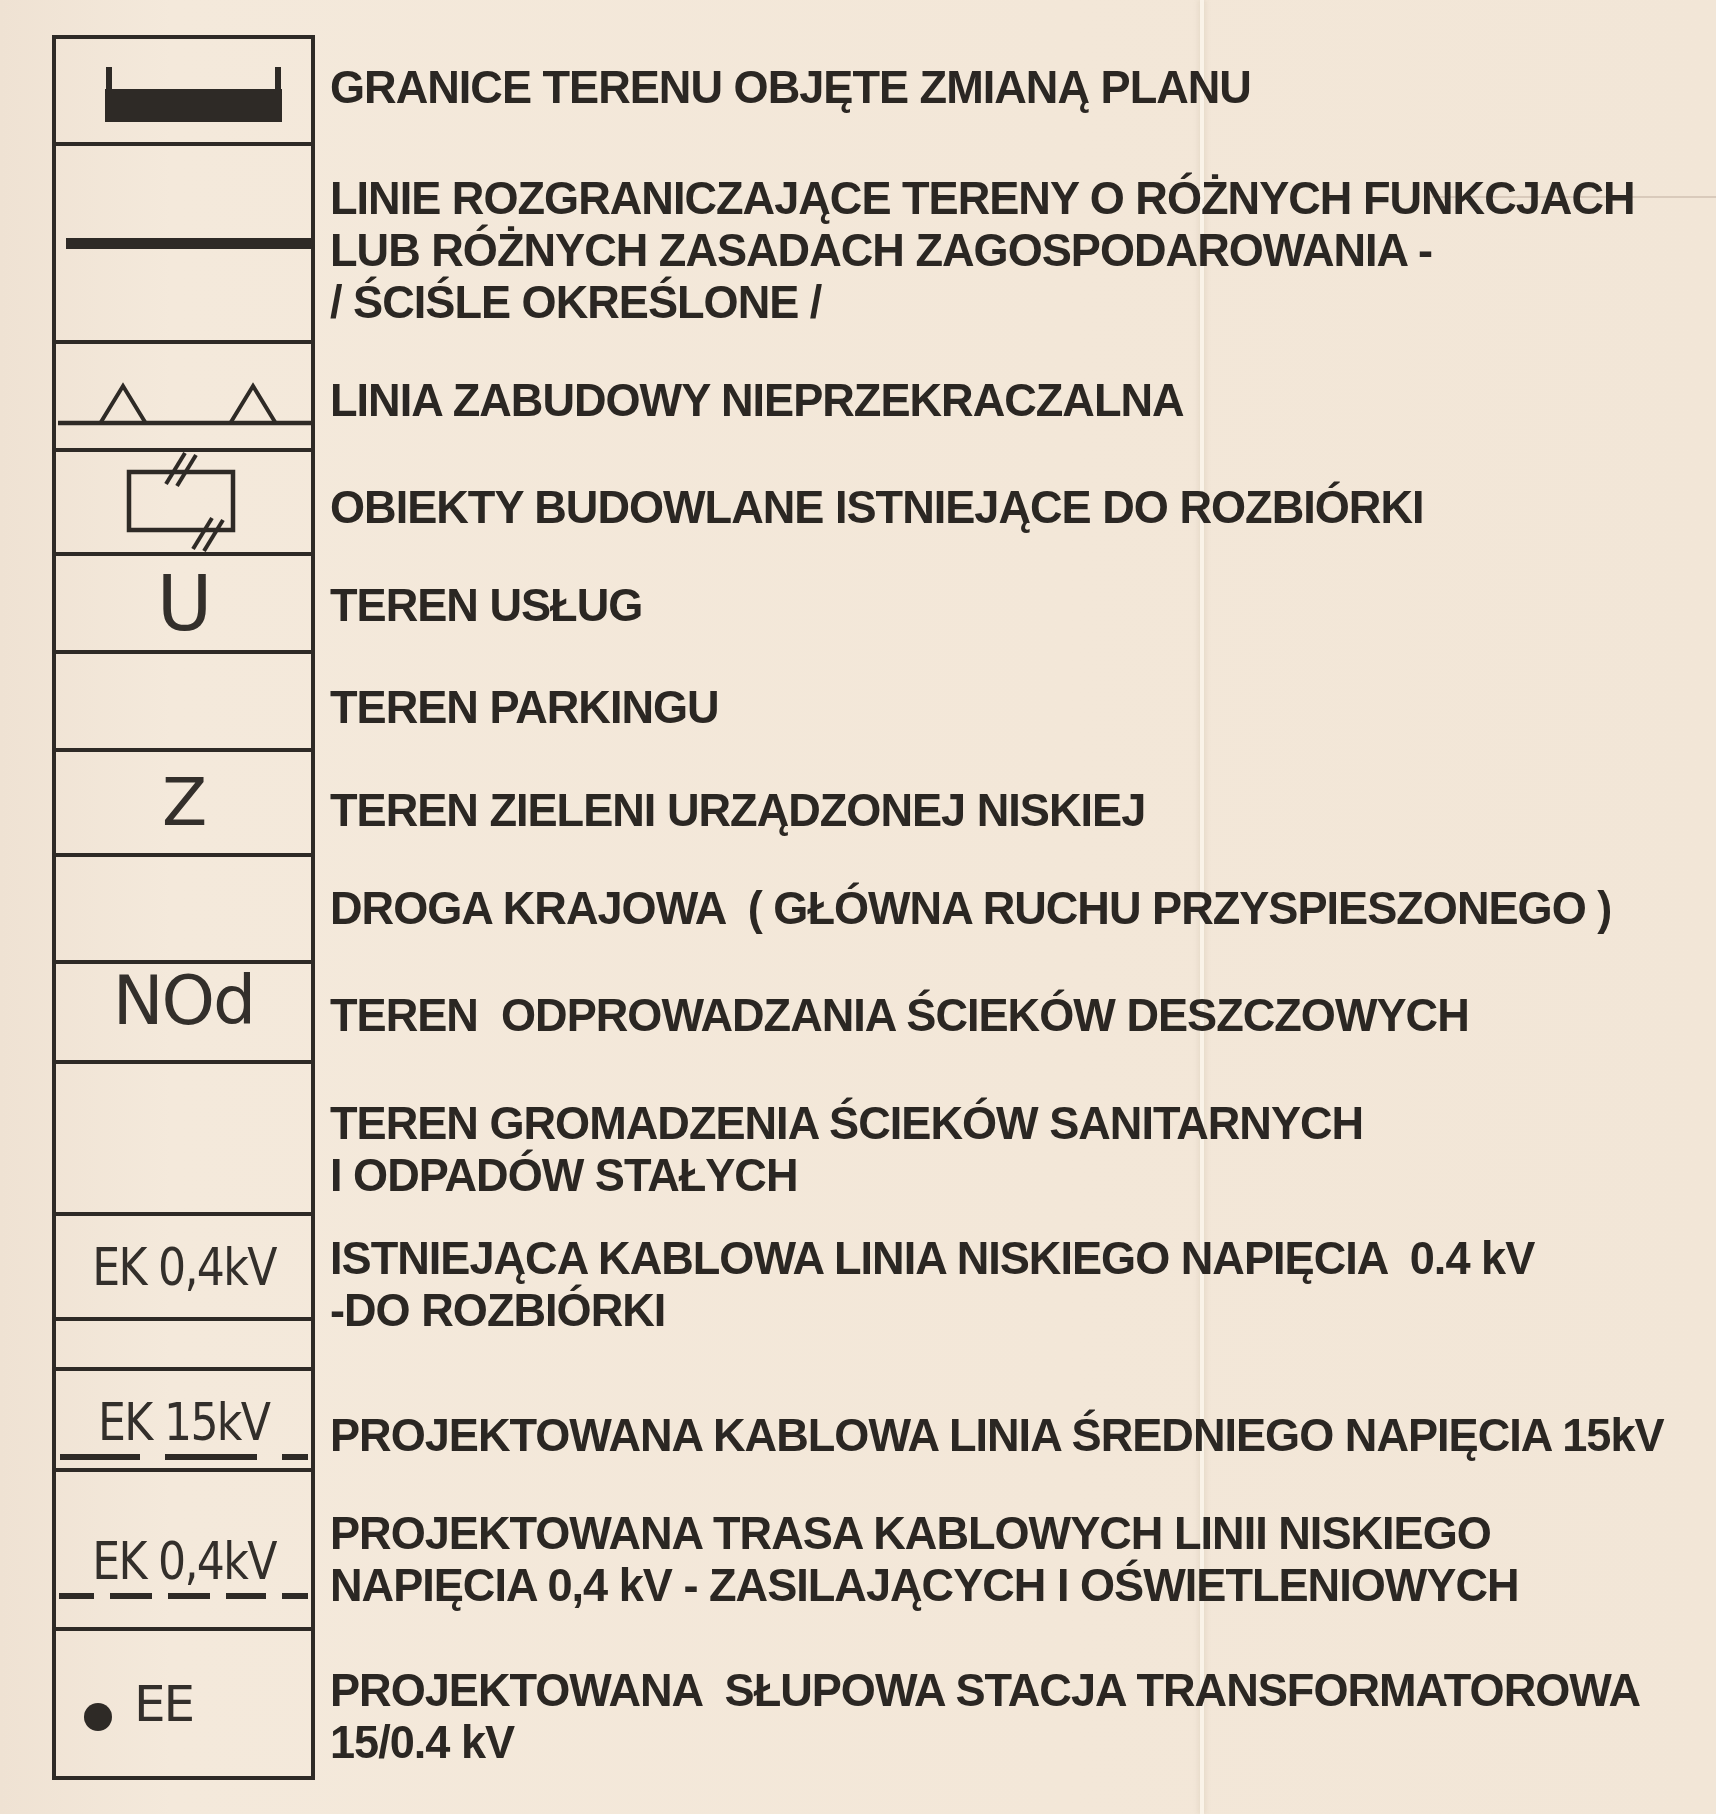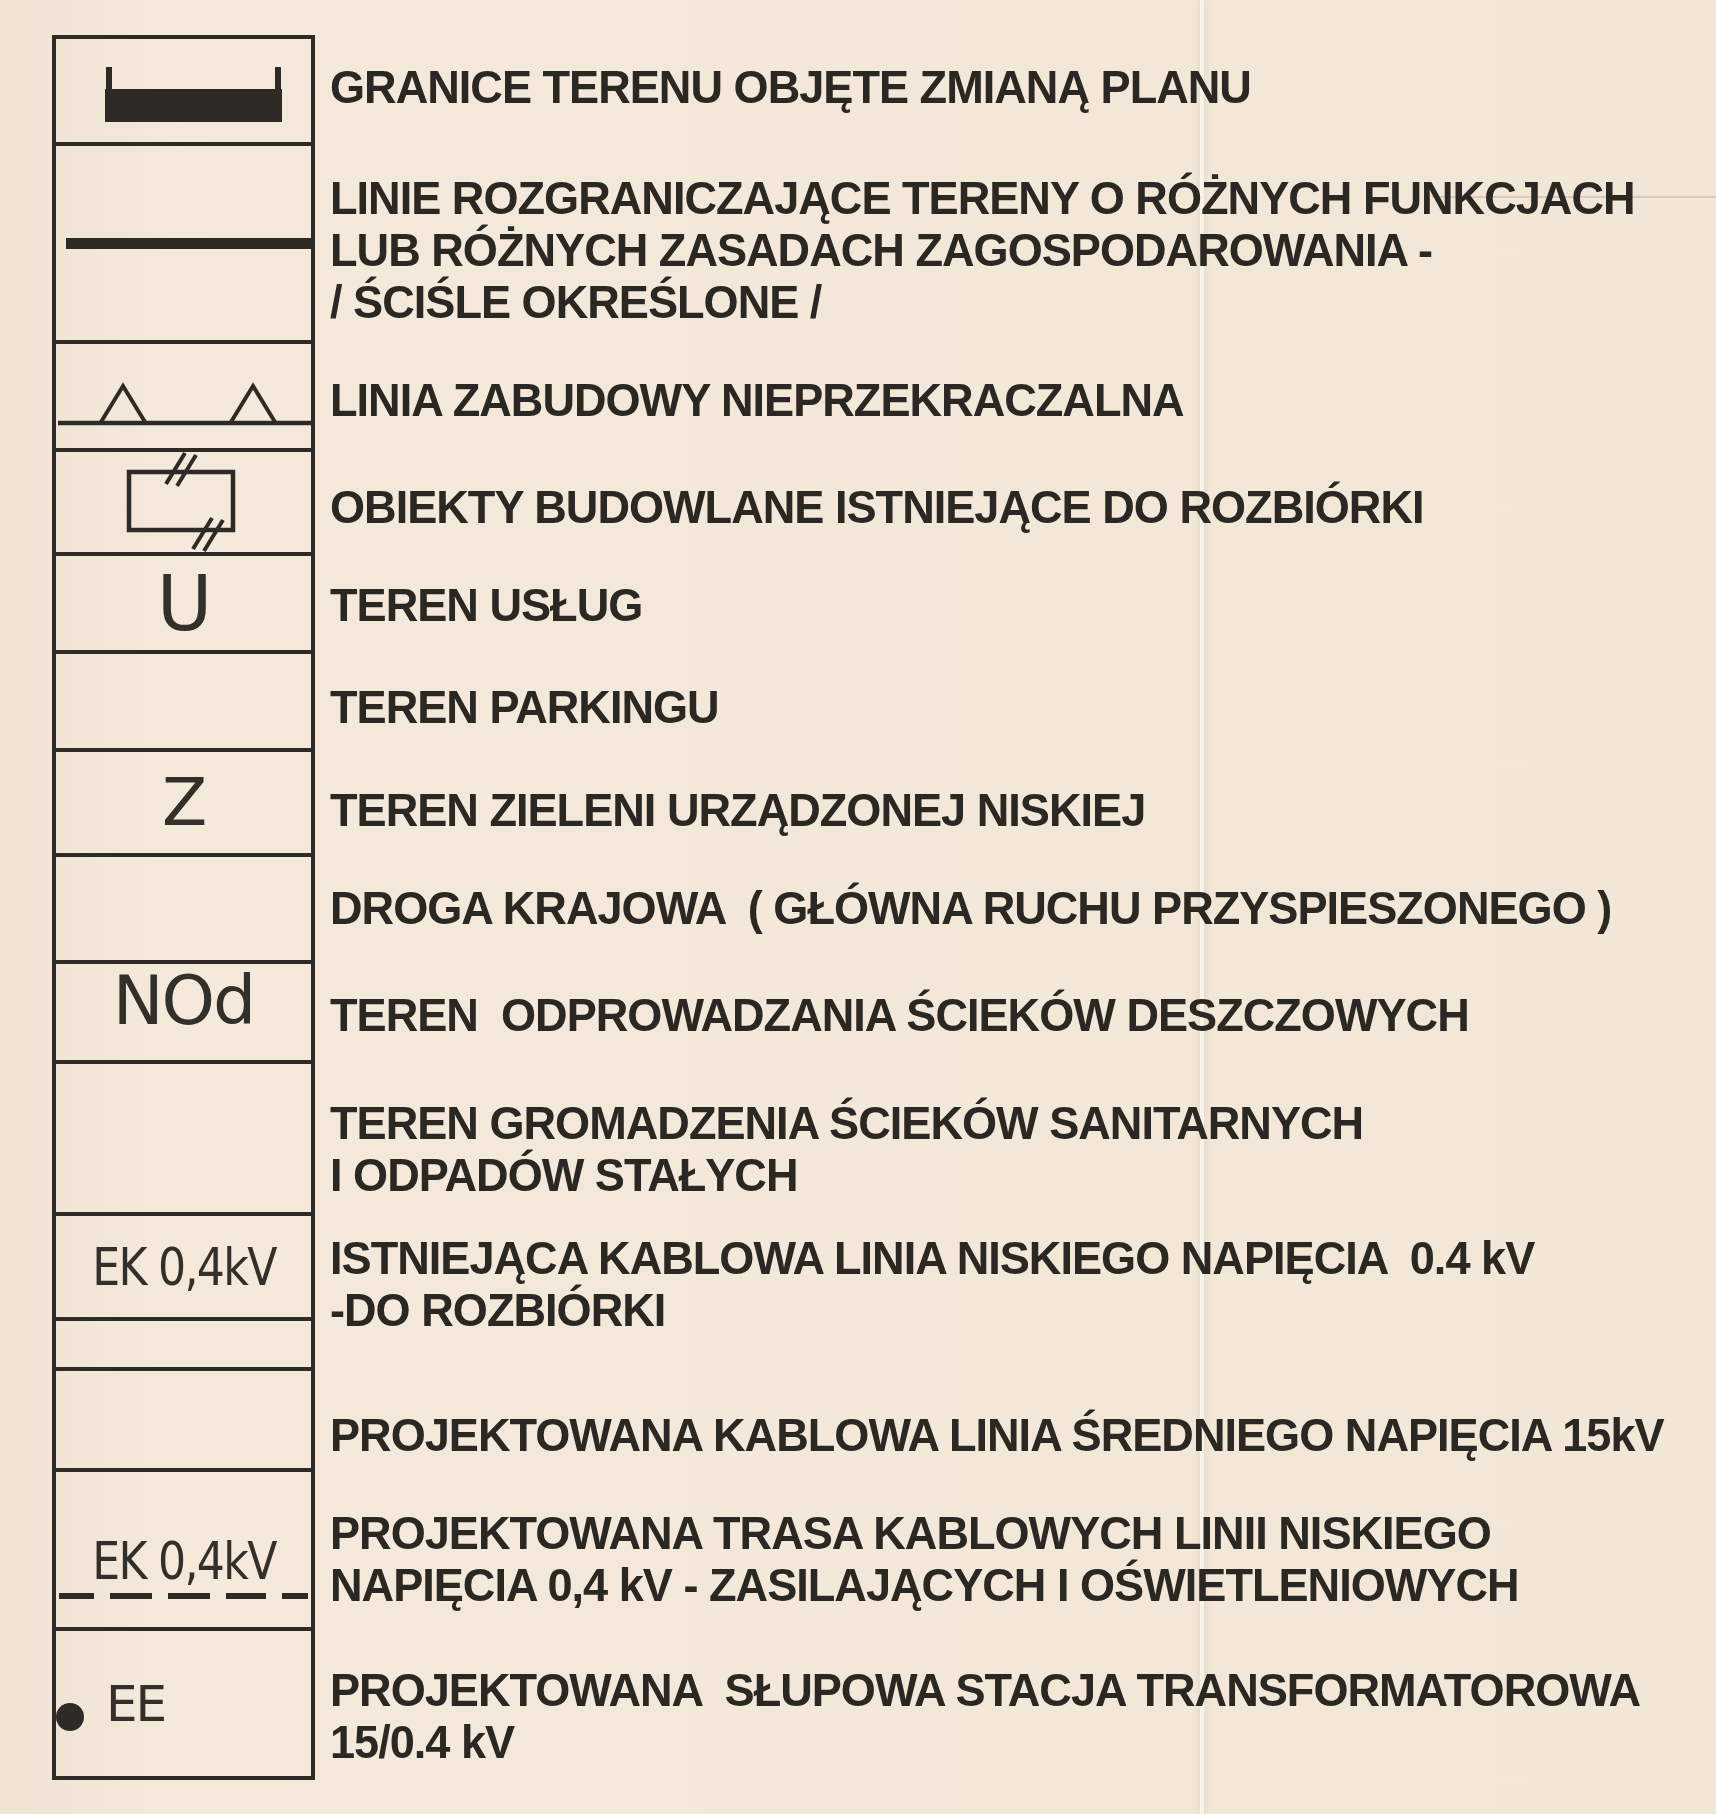--- a/index.html
+++ b/index.html
@@ -143,33 +143,41 @@
       <span class="symtext" style="font-size:68px">NOd</span>
     </div>
 
 
     <div class="cell" style="top:1177px;height:101px">
       <span class="symtext condense" style="font-size:52px">EK 0,4kV</span>
     </div>
 
     <div class="cell" style="top:1282px;height:46px"></div>
 
+    <div class="cell cable-cell" style="top:1332px;height:97px">
+      <span class="symtext condense" style="font-size:52px;margin-bottom:2px">EK 15kV</span>
+      <div class="dashrow" style="margin-bottom:8px;gap:25px">
+        <div class="dash" style="width:80px"></div>
+        <div class="dash" style="width:92px"></div>
+        <div class="dash" style="width:26px"></div>
+      </div>
+    </div>
 
     <div class="cell cable-cell" style="top:1433px;height:155px">
       <span class="symtext condense" style="font-size:52px;margin-bottom:2px">EK 0,4kV</span>
       <div class="dashrow" style="margin-bottom:28px;gap:16px">
         <div class="dash" style="width:35px"></div>
         <div class="dash" style="width:42px"></div>
         <div class="dash" style="width:42px"></div>
         <div class="dash" style="width:40px"></div>
         <div class="dash" style="width:26px"></div>
       </div>
     </div>
 
-    <div class="cell" style="top:1592px;height:145px;justify-content:flex-start;box-sizing:border-box">
+    <div class="cell" style="top:1592px;height:145px;justify-content:flex-start;padding-left:28px;box-sizing:border-box">
       <span class="ee-dot"></span>
       <span class="symtext" style="font-size:50px">EE</span>
     </div>
   </div>
 
   <div class="labels">
 
     <div class="label" style="top:61px">
       <div>GRANICE TERENU OBJĘTE ZMIANĄ PLANU</div>
     </div>

